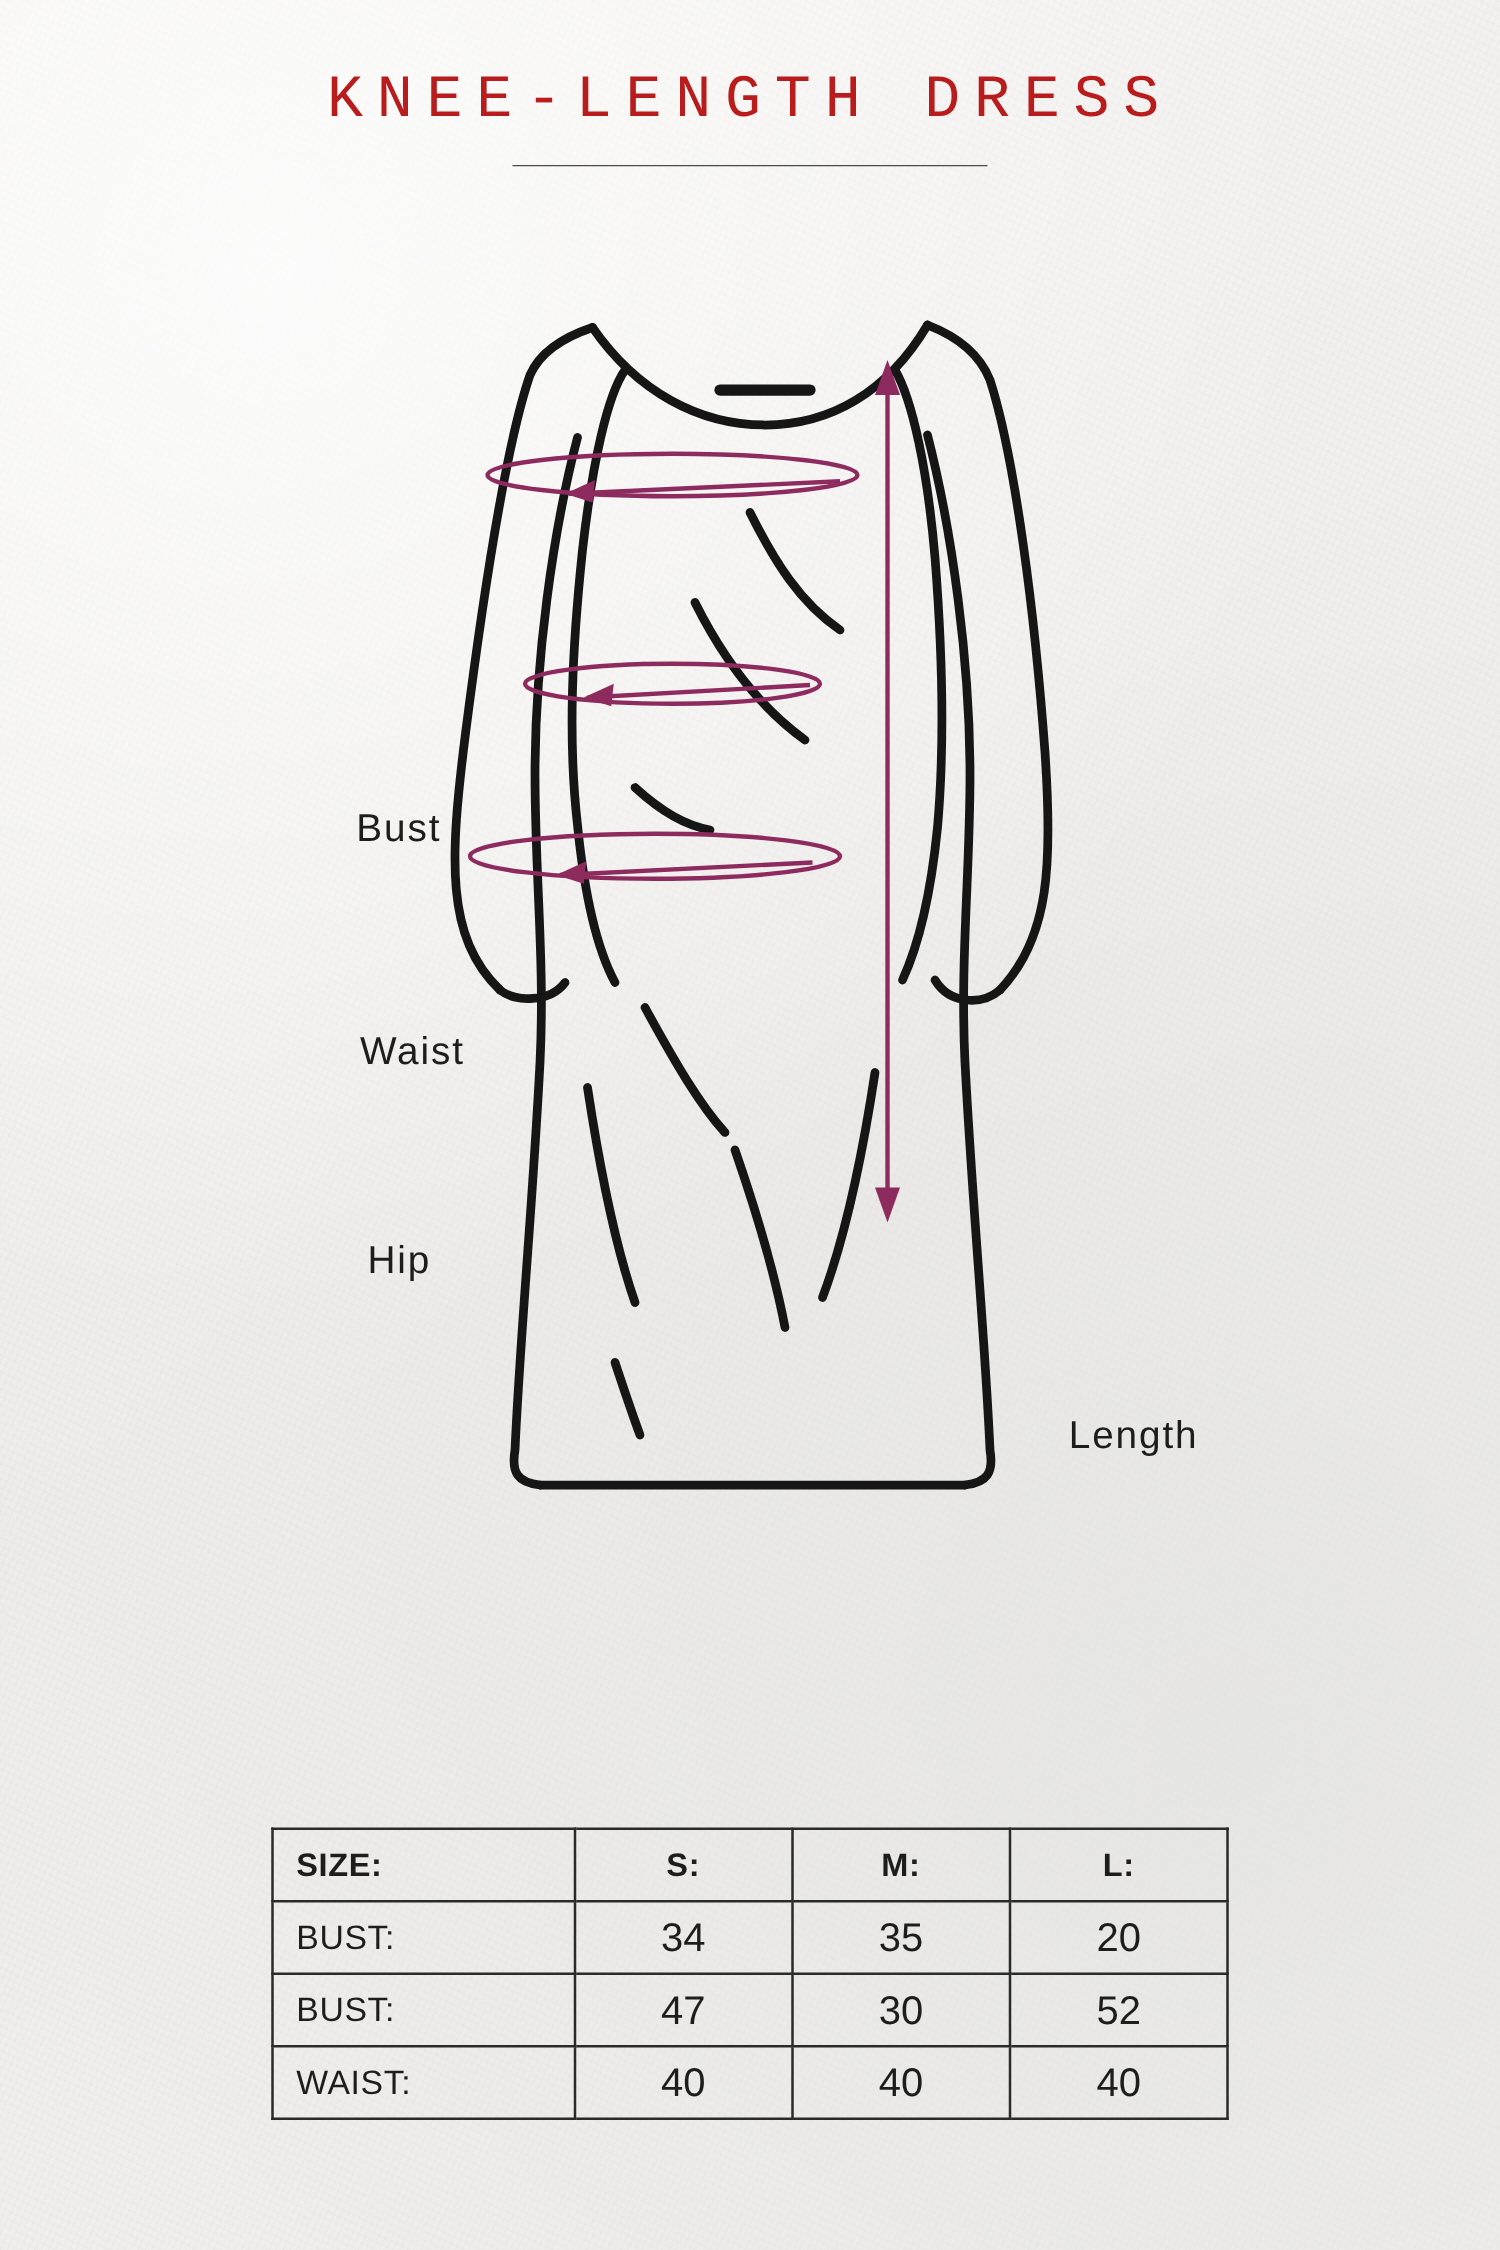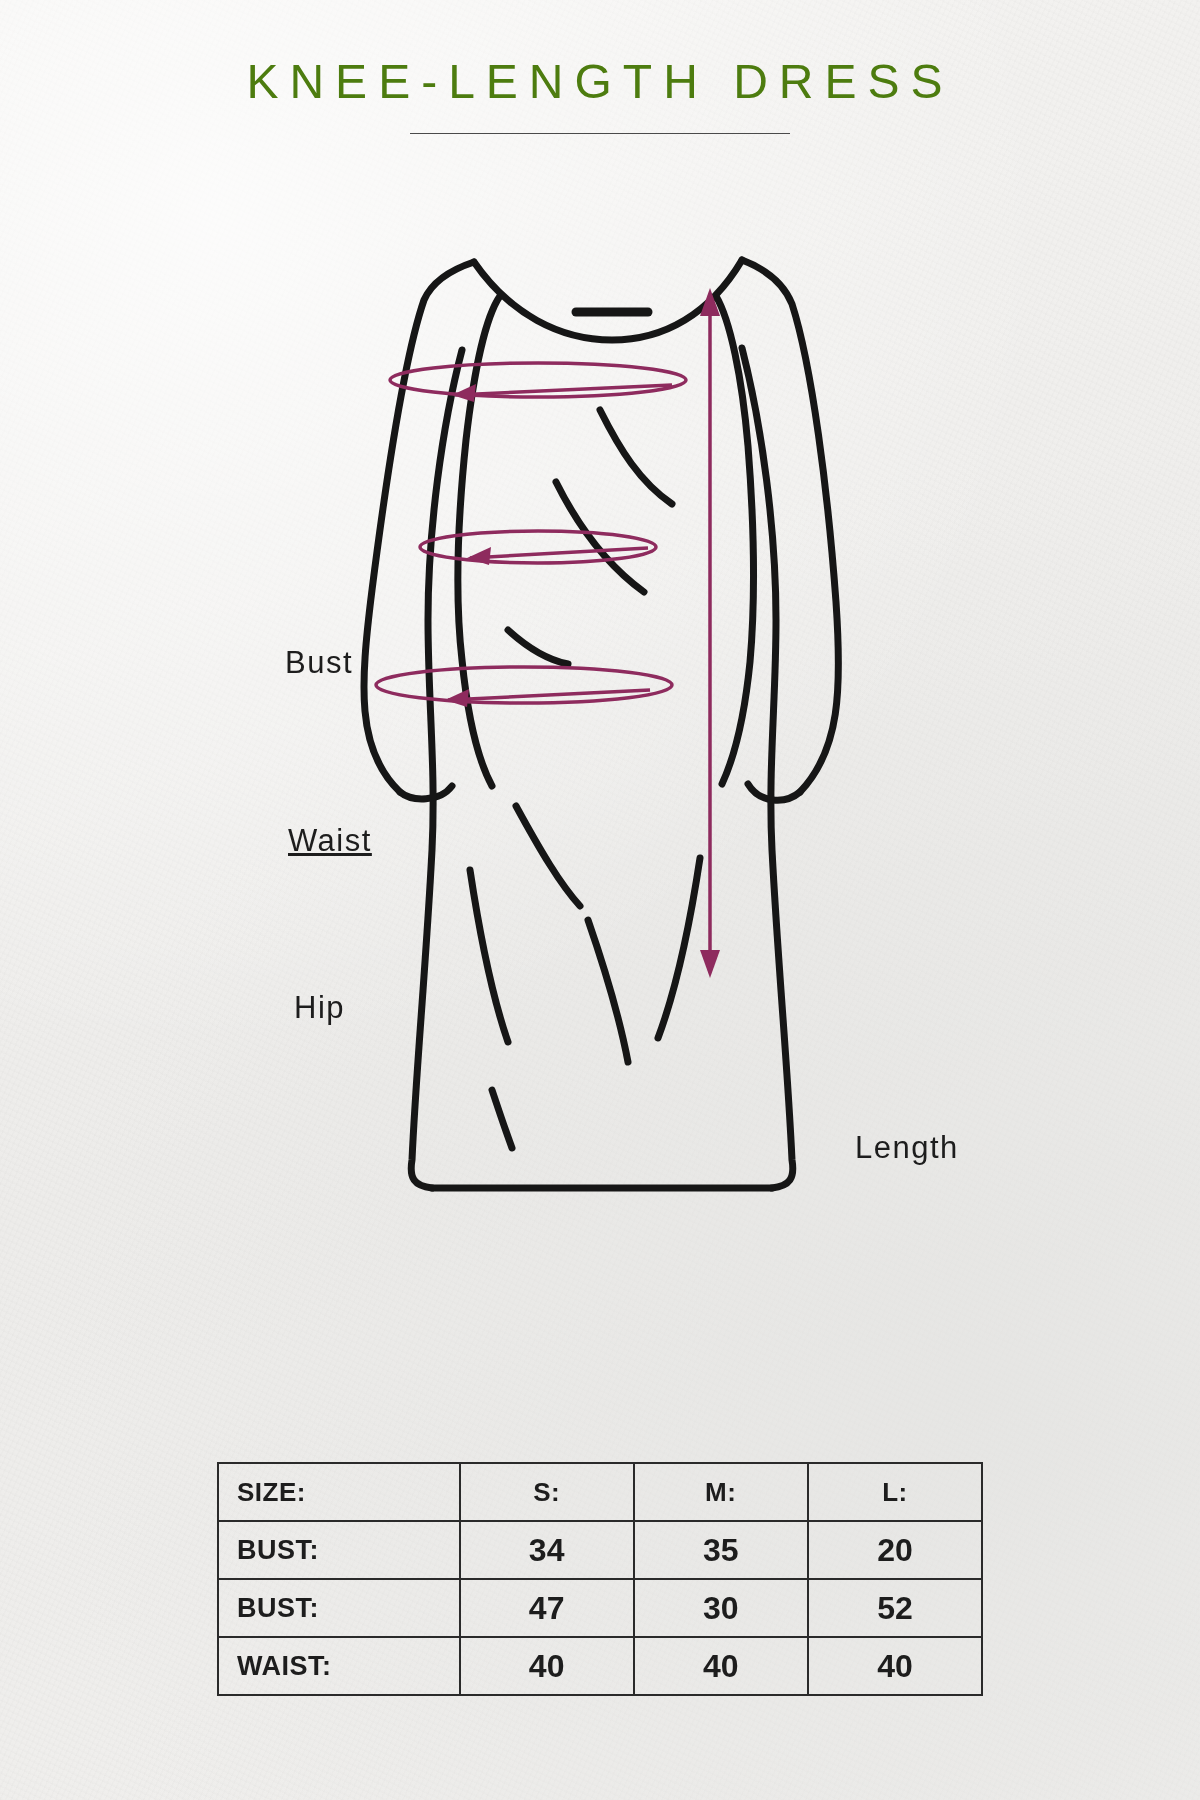--- a/index.html
+++ b/index.html
@@ -37,23 +37,23 @@
     position: absolute;
     top: 54px;
     left: 0;
     width: 1200px;
     text-align: center;
   }
   .title {
     font-size: 48px;
     letter-spacing: 11px;
     font-weight: 400;
-    color: #4d7c0f;
+    color: #b91c1c;
     margin: 0;
-    font-family: Liberation Sans, sans-serif;
+    font-family: Liberation Mono, monospace;
   }
   .title-rule {
     width: 380px;
     height: 1px;
     background: #4a4a4a;
     margin: 24px auto 18px auto;
   }
   .subtitle {
     font-size: 31px;
     letter-spacing: 3px;
@@ -74,38 +74,38 @@
   }
 
   .dim-label {
     position: absolute;
     font-size: 31px;
     color: #1d1d1d;
     letter-spacing: 1.5px;
     white-space: nowrap;
   }
   .lbl-bust  { left: 285px; top: 415px; }
-  .lbl-waist { left: 288px; top: 593px; text-decoration: underline; }
+  .lbl-waist { left: 288px; top: 593px; }
   .lbl-hip   { left: 294px; top: 760px; }
   .lbl-length{ left: 855px; top: 900px; }
 
   
   .size-table {
     position: absolute;
     left: 217px;
     top: 1462px;
     width: 766px;
     border-collapse: collapse;
     background: transparent;
   }
   .size-table td, .size-table th {
     border: 2px solid #2a2a2a;
     height: 56px;
     padding: 0 0 0 0;
-    font-weight: bold;
+    font-weight: normal;
   }
   .size-table .hdr-row td {
     font-size: 26px;
     font-weight: bold;
     letter-spacing: 0.5px;
     margin-left: 24px;
   }
   .size-table .lbl {
     width: 228px;
     padding-left: 18px;

